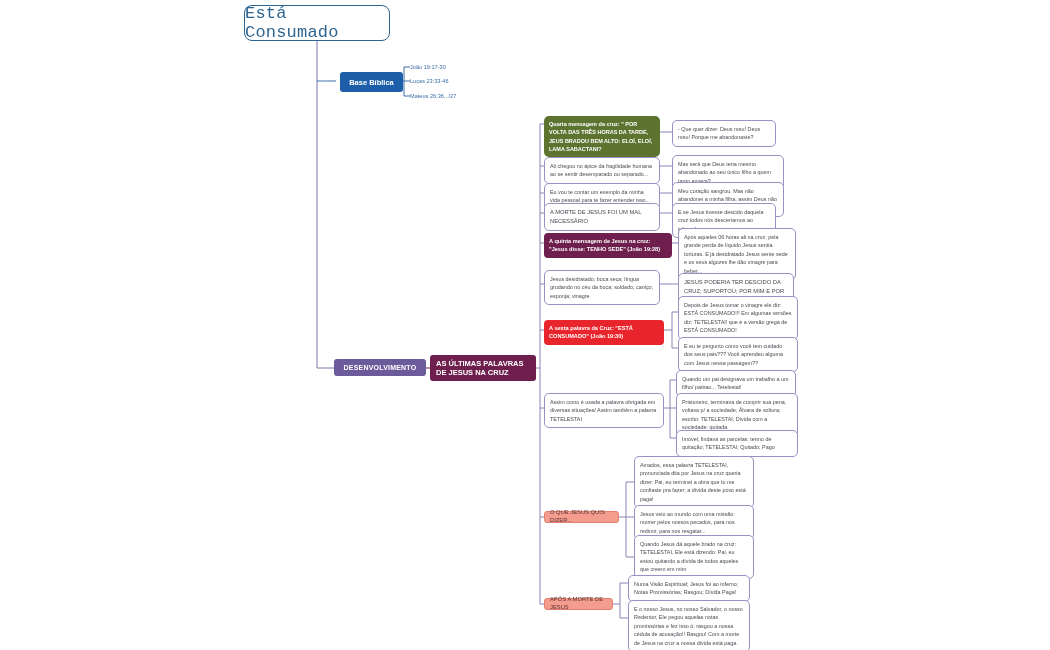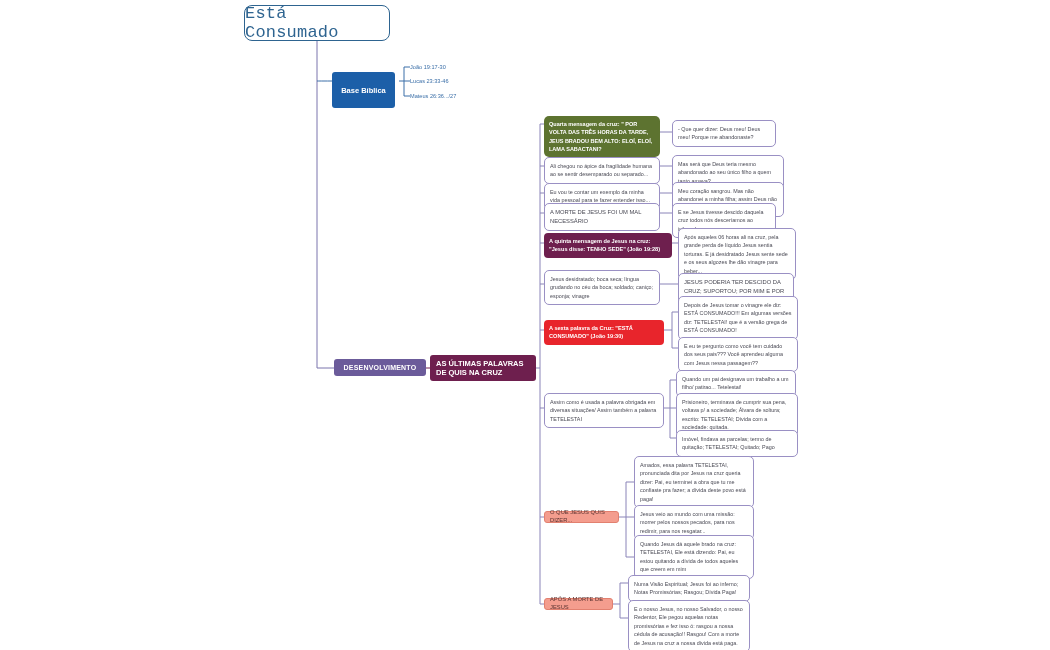--- a/index.html
+++ b/index.html
@@ -14,21 +14,21 @@
   
   .root{
     left:244px;top:5px;width:146px;height:36px;
     border:1.6px solid #2e6490;border-radius:8px;background:#fff;
     color:#2e6490;font-size:17px;letter-spacing:.2px;
     display:flex;align-items:center;justify-content:center;font-family:Liberation Mono, monospace;
   }
 
   
   .pill-blue{
-    left:332px;top:72px;width:63px;height:36px;
+    left:340px;top:72px;width:63px;height:20px;
     background:#1c5fa8;border-radius:3px;color:#ffffff;
     font-size:7.5px;font-weight:bold;
     display:flex;align-items:center;justify-content:center;
   }
   
   .pill-purple{
     left:334px;top:359px;width:92px;height:17px;
     background:#6b5b9a;border-radius:3px;color:#ffffff;
     font-size:7px;font-weight:bold;letter-spacing:.2px;
     display:flex;align-items:center;justify-content:center;
@@ -178,21 +178,21 @@
 </div>
 <div class="node ref" style="left:410px;top:91px;">
   <span>Mateus 26:36.../27</span>
 </div>
 
 <div class="node pill-purple">
   <span>DESENVOLVIMENTO</span>
 </div>
 
 <div class="node pill-magenta">
-  <span>AS ÚLTIMAS PALAVRAS DE QUIS NA CRUZ</span>
+  <span>AS ÚLTIMAS PALAVRAS DE JESUS NA CRUZ</span>
 </div>
 
 <div class="node card-green" style="left:544px;top:116px;width:116px;">
   <span>Quarta mensagem da cruz: " POR VOLTA DAS TRÊS HORAS DA TARDE, JEUS BRADOU BEM ALTO: ELOÍ, ELOÍ, LAMA SABACTANI?</span>
 </div>
 <div class="node card" style="left:672px;top:120px;width:104px;">
   <span>- Que quer dizer: Deus meu! Deus meu! Porque me abandonaste?</span>
 </div>
 
 <div class="node card" style="left:544px;top:157px;width:116px;">

